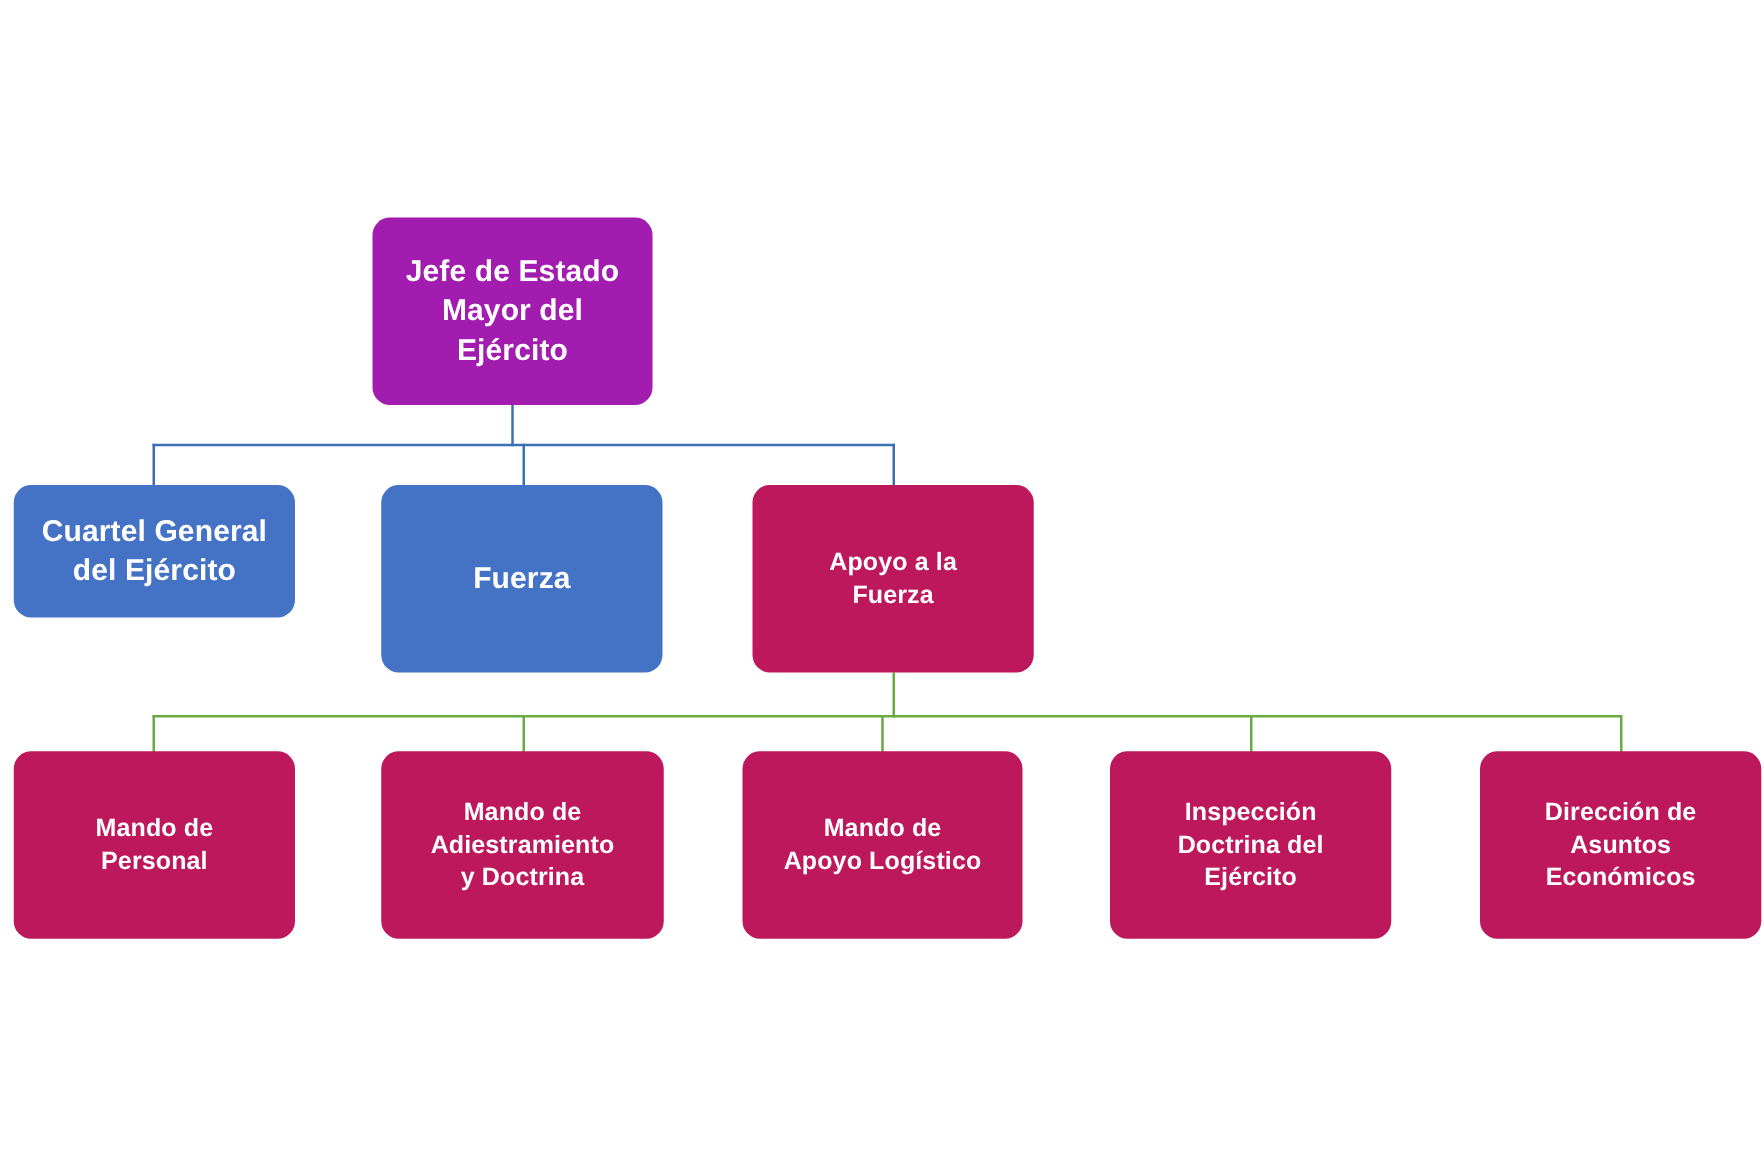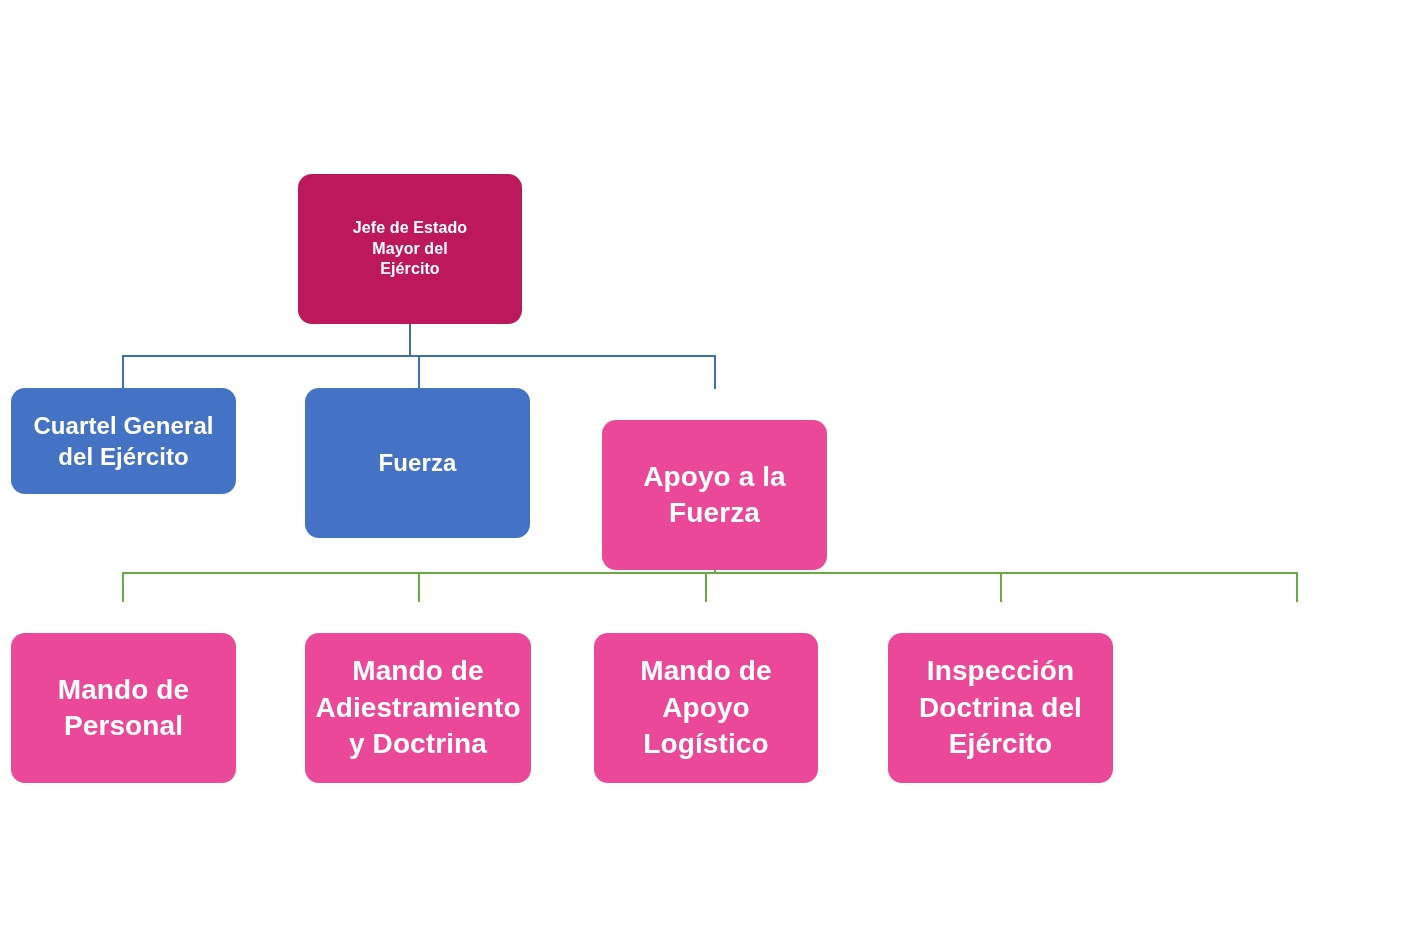--- a/index.html
+++ b/index.html
@@ -27,23 +27,23 @@
     font-weight: bold;
     line-height: 1.30;
     letter-spacing: 0.1px;
     padding: 4px 10px;
     z-index: 3;
   }
   .node-label {
     display: block;
     white-space: pre-line;
   }
-  .node-root   { background: #be185d; font-size: 16px; }
+  .node-root   { background: #a21caf; font-size: 24px; }
   .node-blue   { background: #4472c4; font-size: 24px; }
-  .node-green  { background: #ec4899; font-size: 28px; margin-top: 32px; }
+  .node-green  { background: #be185d; font-size: 20px; }
 
   .conn {
     position: absolute;
     z-index: 1;
   }
   .conn-v { width: 2px; }
   .conn-h { height: 2px; }
   .conn-blue  { background: #3d6fb4; }
   .conn-green { background: #6aa943; }
 </style>
@@ -101,14 +101,19 @@
     <span class="node-label">Mando de
 Apoyo Logístico</span>
   </div>
 
   <div class="node node-green" style="left:888px; top:601px; width:225px; height:150px;">
     <span class="node-label">Inspección
 Doctrina del
 Ejército</span>
   </div>
 
+  <div class="node node-green" style="left:1184px; top:601px; width:225px; height:150px;">
+    <span class="node-label">Dirección de
+Asuntos
+Económicos</span>
+  </div>
 
 </div>
 
 </body></html>

